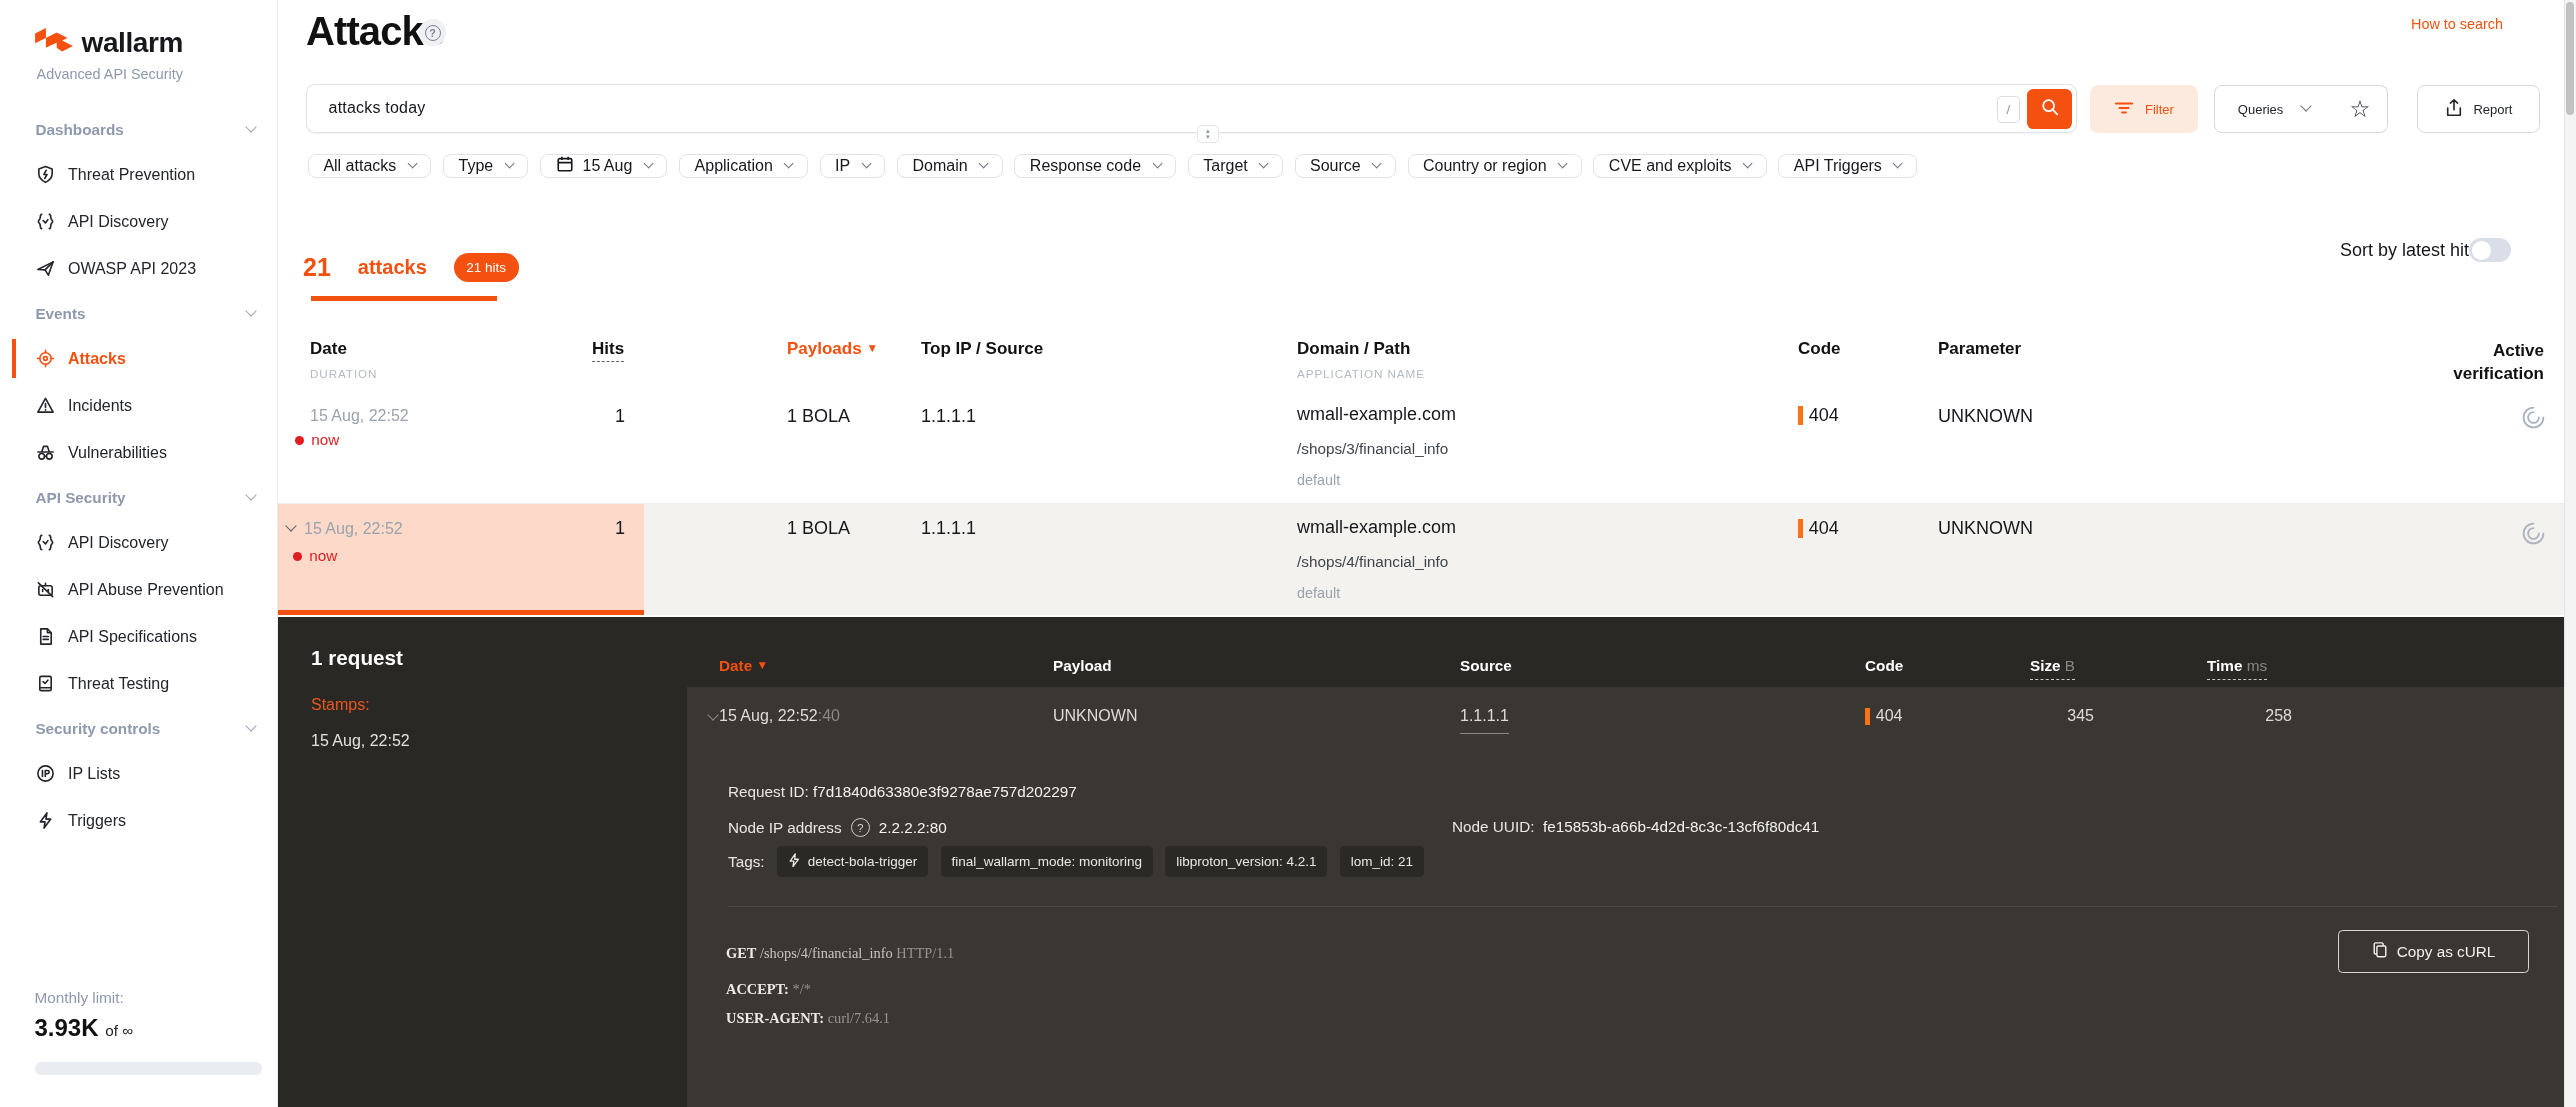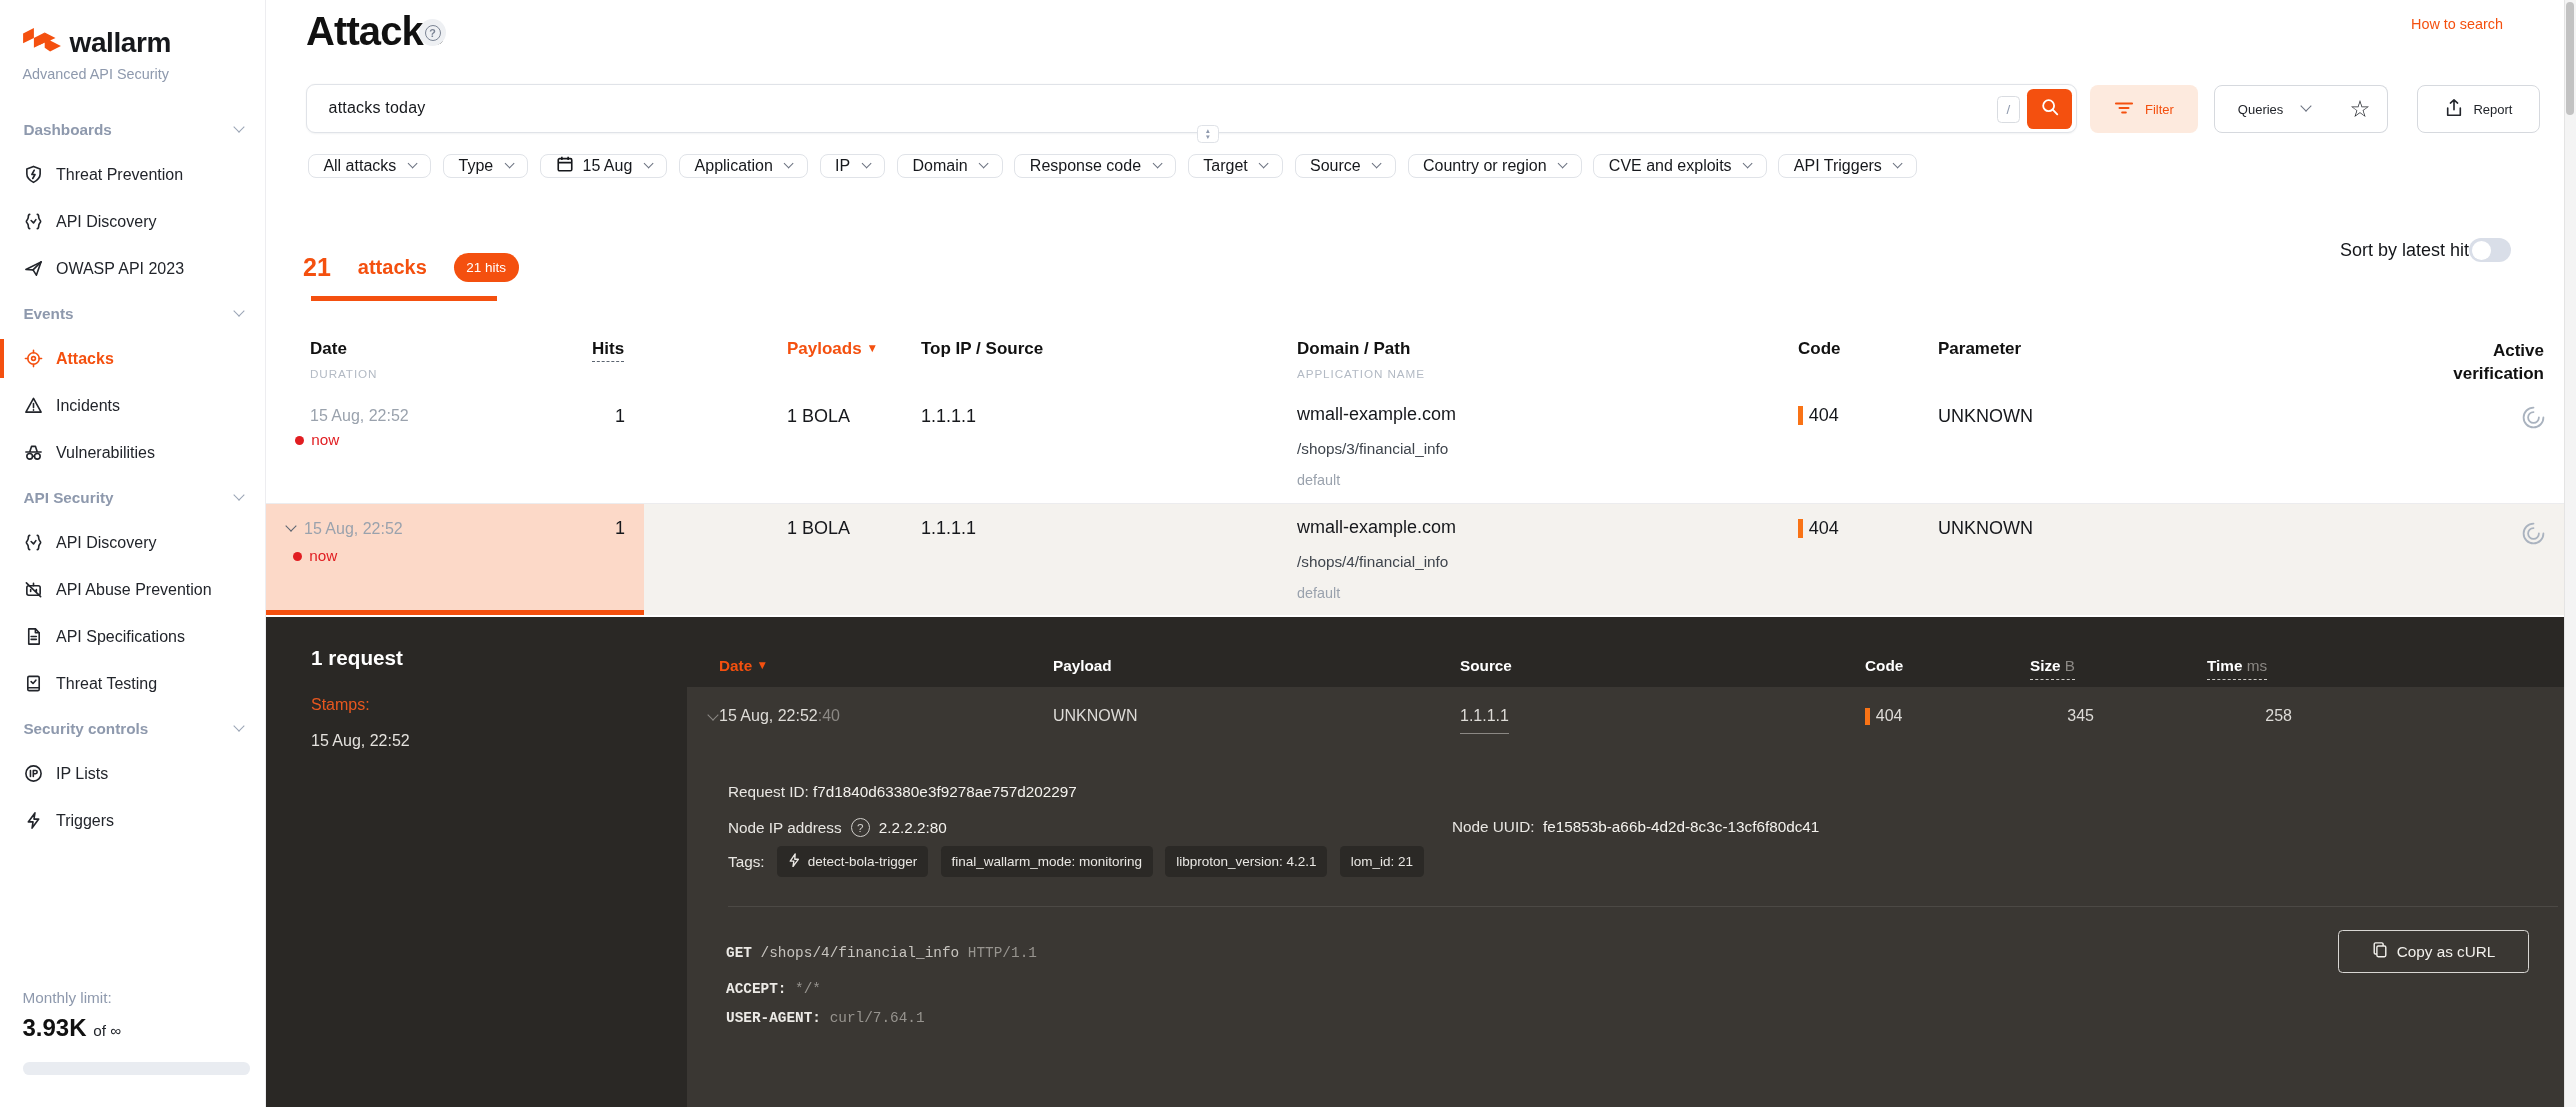--- a/index.html
+++ b/index.html
@@ -4,21 +4,21 @@
 <style>
   * { margin:0; padding:0; box-sizing:border-box; }
   html,body { width:2576px; height:1107px; }
   body { font-family:"Liberation Sans", sans-serif; background:#fff; position:relative; overflow:hidden; color:#16181c; }
   .abs { position:absolute; }
   .chev { display:inline-block; width:8px; height:8px; border-right:1.8px solid #6b7280; border-bottom:1.8px solid #6b7280; transform:rotate(45deg); vertical-align:middle; margin:-5.4px 0 0 8px; }
   .chev.lt { border-color:#9aa4b5; }
   .chev.dk { border-color:#8b8884; }
 
   
-  .sidebar { position:absolute; left:0; top:0; width:266px; height:1107px; background:#fff; border-right:0.9px solid #ededf0; z-index:5;}
+  .sidebar { position:absolute; left:12px; top:0; width:266px; height:1107px; background:#fff; border-right:0.9px solid #ededf0; z-index:5;text-align:right;}
   .logo { position:absolute; left:22.5px; top:27px; }
   .logo-row { display:flex; align-items:center; gap:9px; }
   .logo-word { font-size:28px; font-weight:bold; color:#16181c; letter-spacing:-0.4px; }
   .logo-sub { margin-top:7.2px; font-size:14.4px; color:#8e99ad; }
   .nav { position:absolute; left:0; top:108px; width:266px; }
   .nav-hdr { height:43px; display:flex; align-items:center; padding:0 23.4px; font-size:15.3px; font-weight:bold; color:#8e99ad; justify-content:space-between; }
   .nav-item { height:47px; display:flex; align-items:center; padding:0 23.4px; gap:12.6px; font-size:16px; color:#22252b; position:relative; cursor:pointer; }
   .nav-item .nico { width:20px; height:20px; display:flex; align-items:center; justify-content:center; flex:0 0 20px; }
   .nav-item.active { color:#f4500f; font-weight:bold; }
   .nav-item.active::before { content:""; position:absolute; left:0; top:3.6px; bottom:3.6px; width:3.6px; background:#f4500f; }
@@ -96,21 +96,21 @@
   .dth { font-size:15.3px; font-weight:bold; color:#fff; }
   .dth .unit { color:#8b8884; font-weight:normal; }
   .dth.sorted { color:#f4500f; }
   .d-dash { border-bottom:1.8px dashed #cfccc8; padding-bottom:4.5px; }
   .dval { font-size:16px; color:#dedcd8; }
   .dim { color:#8b8884; }
   .src-u { display:inline-block; border-bottom:1.8px solid #8b8884; padding-bottom:8px; }
   .d-divider { position:absolute; left:462px; top:289px; width:1830px; height:0.9px; background:#4c4945; }
   .kv { font-size:15.3px; color:#e9e7e3; }
   .tagchip { background:#2b2926; border-radius:4.5px; height:31px; padding:0 10.8px; display:flex; align-items:center; gap:7.2px; font-size:13.5px; color:#e9e7e3; white-space:nowrap; }
-  .mono { font-family:Liberation Mono, monospace; font-size:14.4px; }
+  .mono { font-family:Liberation Serif, serif; font-size:14.4px; }
   .m-name { color:#eceae6; font-weight:bold; }
   .m-path { color:#c7c4bf; }
   .m-dim { color:#97948f; }
   .curl-btn { position:absolute; left:2072px; top:313px; width:191px; height:43px; border:1.3px solid #d8d6d3; border-radius:4.5px; display:flex; align-items:center; justify-content:center; gap:9px; font-size:15.3px; color:#f2f0ec; cursor:pointer; background:transparent; }
   .q-dark { width:19px; height:19px; border:1.3px solid #cfcdc9; border-radius:50%; display:inline-flex; align-items:center; justify-content:center; font-size:11.7px; color:#cfcdc9; }
 
   
   .scroll-track { position:absolute; right:0; top:0; width:11.7px; height:1107px; background:#f4f4f4; border-left:0.9px solid #e4e4e4; z-index:9; }
   .scroll-thumb { position:absolute; right:1.8px; top:1.8px; width:8px; height:113px; border-radius:4.5px; background:#c2c2c2; }
 </style>

